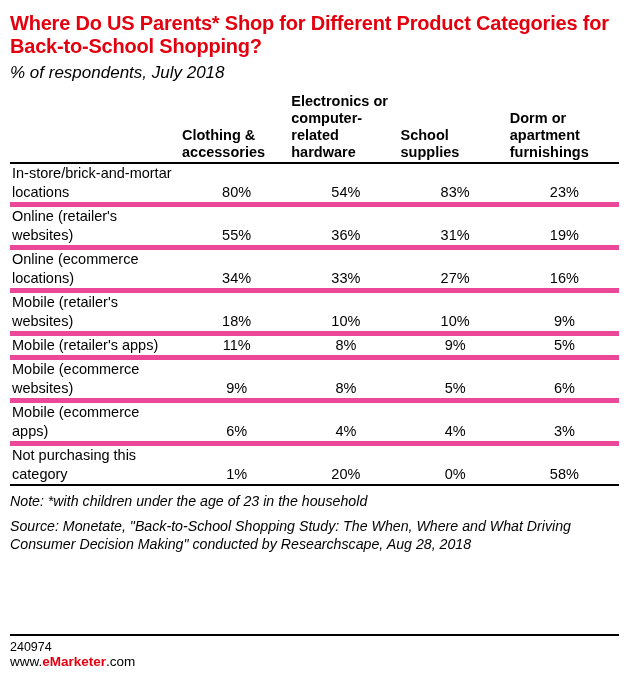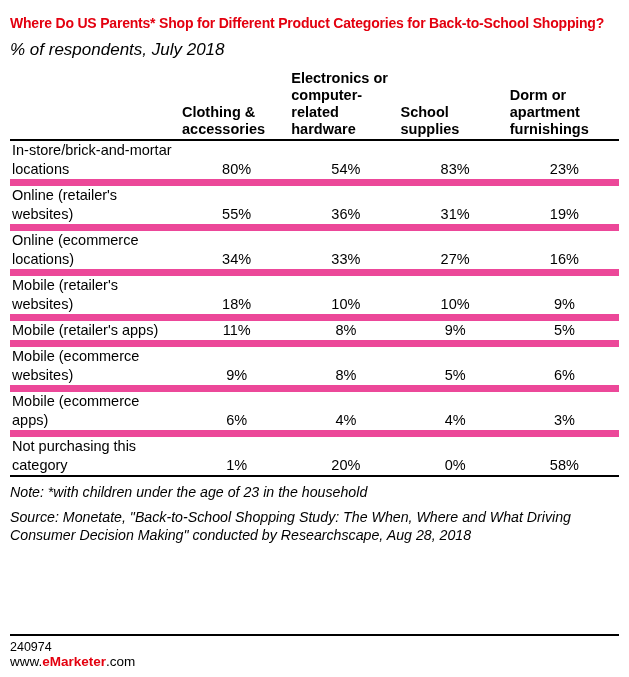--- a/index.html
+++ b/index.html
@@ -17,21 +17,21 @@
   }
   .page {
     width: 629px;
     height: 677px;
     position: relative;
     padding: 12px 10px 0 10px;
   }
   .title {
     color: #e3000f;
     font-weight: bold;
-    font-size: 14px;
+    font-size: 20px;
     line-height: 23px;
     letter-spacing: -0.2px;
     margin: 0 0 2px 0;
   }
   .subtitle {
     font-style: italic;
     font-size: 17px;
     line-height: 21px;
     margin: 4px 0 10px 0;
     color: #000;
@@ -58,21 +58,21 @@
   }
   .hdr-underline td {
     border-bottom: 2px solid #000;
     height: 2px;
     padding: 0;
   }
   .data-row td {
     font-size: 14.5px;
     line-height: 19px;
     padding: 6px 4px 6px 4px;
-    border-bottom: 7px solid #ec4899;
+    border-bottom: 5px solid #ec4899;
     text-align: center;
   }
   .data-row td.rowlabel {
     text-align: left;
     padding-left: 2px;
     padding-right: 8px;
   }
   .data-row:last-child td {
     border-bottom: 2px solid #000;
   }

